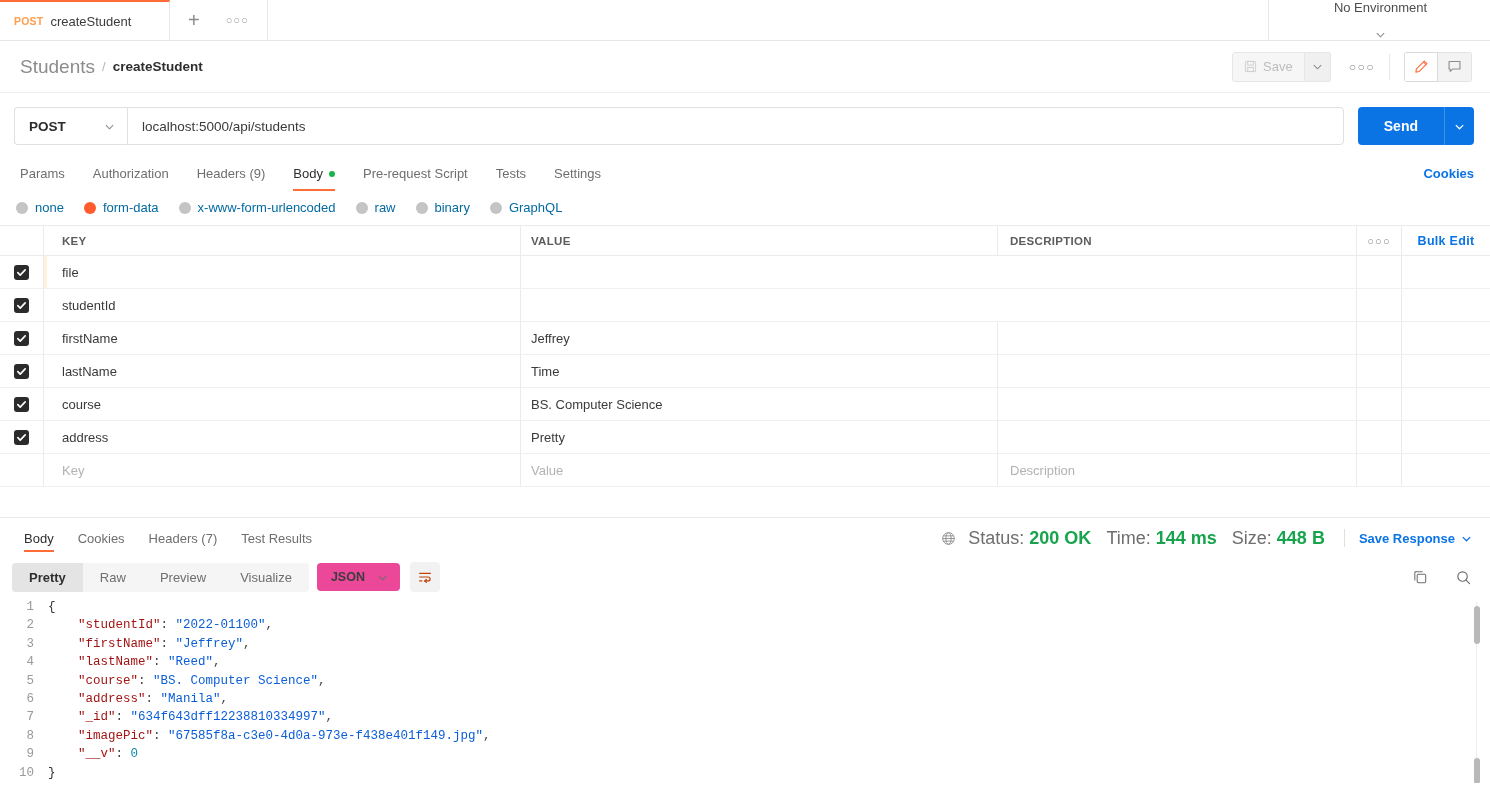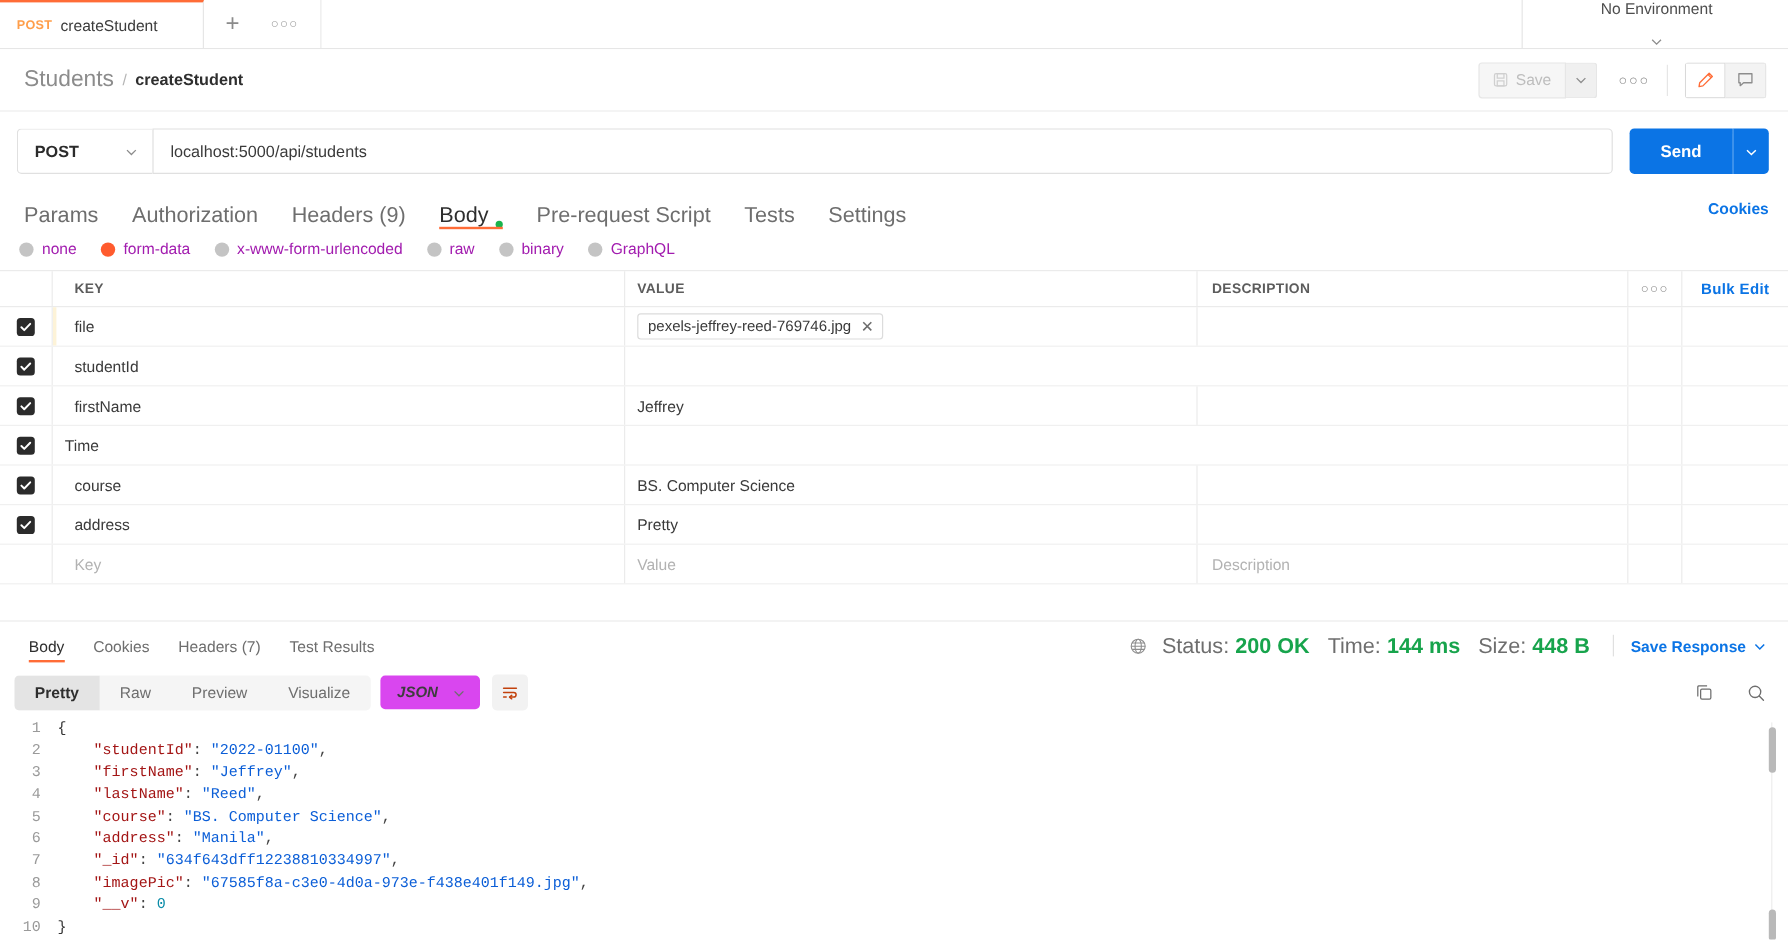--- a/index.html
+++ b/index.html
@@ -128,41 +128,41 @@
     border-left: 1px solid #3d92ec;
   }
 
   
   .reqtabs {
     display: flex; align-items: center;
     padding: 0 16px 0 20px;
     height: 33px;
   }
   .rtab {
-    display: flex; align-items: flex-end; gap: 6px;
-    font-size: 18px; color: #6e6e6e;
+    display: flex; align-items: center; gap: 6px;
+    font-size: 13px; color: #6e6e6e;
     margin-right: 28px; height: 33px;
     position: relative;
   }
   .rtab.active { color: #2e2e2e; }
   .rtab.active::after {
     content: ""; position: absolute; left: 0; right: 0; bottom: -1px;
     height: 2px; background: #ff6c37;
   }
   .grn-dot { width: 6px; height: 6px; border-radius: 50%; background: #19b34c; display: inline-block; }
   .reqtabs-spacer { flex: 1; }
   .cookies-link { color: #0b74e5; font-size: 13px; font-weight: 700; }
 
   
   .bodytypes {
     display: flex; align-items: center;
     padding: 10px 20px 10px 16px;
     gap: 0;
   }
-  .bt { display: flex; align-items: center; gap: 7px; margin-right: 20px; font-size: 13px; color: #a21caf; }
+  .bt { display: flex; align-items: center; gap: 7px; margin-right: 20px; font-size: 13px; color: #0369a1; }
   .radio { width: 12px; height: 12px; border-radius: 50%; background: #c4c4c4; }
   .radio.on { background: #ff5b2e; }
 
   
   .kvtable { border-top: 1px solid #ebebeb; }
   .kvhead {
     display: flex; align-items: center;
     height: 30px;
     border-bottom: 1px solid #ebebeb;
     font-size: 11.5px; font-weight: 700; color: #5c5c5c;
@@ -223,22 +223,22 @@
   .sep-v { width: 1px; height: 18px; background: #e0e0e0; margin: 0 14px 0 4px; }
   .saveresp { color: #0b74e5; font-size: 13px; font-weight: 700; display: flex; align-items: center; gap: 6px; }
 
   .fmtrow { display: flex; align-items: center; padding: 4px 18px 6px 12px; }
   .segctl { display: flex; background: #f5f5f5; border-radius: 4px; overflow: hidden; }
   .seg { padding: 7px 17px; font-size: 13px; color: #6e6e6e; }
   .seg.on { background: #e4e4e4; color: #2e2e2e; font-weight: 600; }
   .jsonsel {
     display: flex; align-items: center; gap: 12px;
     margin-left: 8px; padding: 7px 12px 7px 14px;
-    background: #d946ef; border-radius: 4px;
-    font-size: 12.5px; font-weight: 700; color: #3d3d3d; font-style: italic;
+    background: #ec4899; border-radius: 4px;
+    font-size: 12.5px; font-weight: 700; color: #3d3d3d;
   }
   .wrapbtn {
     margin-left: 10px; width: 30px; height: 30px;
     background: #f2f2f2; border-radius: 4px;
     display: flex; align-items: center; justify-content: center;
   }
   .fmt-spacer { flex: 1; }
   .tool-ic { margin-left: 26px; color: #6e6e6e; display: flex; align-items: center; }
 
   
@@ -412,26 +412,20 @@
 
   <div class="kvrow filerow">
     <div class="c-chk">
       <span class="chk">
         <svg width="11" height="11" viewBox="0 0 12 12">
             <path d="M2 6.2 L4.6 8.8 L10 3.2" fill="none" stroke="#fff" stroke-width="1.8" stroke-linecap="round" stroke-linejoin="round"></path>
           </svg>
       </span>
     </div>
     <div class="c-key">file</div>
-    <div class="c-val">
-      <span class="filechip">
-        <span>pexels-jeffrey-reed-769746.jpg</span>
-        <span class="x">✕</span>
-      </span>
-    </div>
     <div class="c-desc"></div>
     <div class="c-dots"></div>
     <div class="c-bulk"></div>
   </div>
 
   <div class="kvrow">
     <div class="c-chk">
       <span class="chk">
         <svg width="11" height="11" viewBox="0 0 12 12">
             <path d="M2 6.2 L4.6 8.8 L10 3.2" fill="none" stroke="#fff" stroke-width="1.8" stroke-linecap="round" stroke-linejoin="round"></path>
@@ -460,20 +454,21 @@
   </div>
 
   <div class="kvrow">
     <div class="c-chk">
       <span class="chk">
         <svg width="11" height="11" viewBox="0 0 12 12">
             <path d="M2 6.2 L4.6 8.8 L10 3.2" fill="none" stroke="#fff" stroke-width="1.8" stroke-linecap="round" stroke-linejoin="round"></path>
           </svg>
       </span>
     </div>
+    <div class="c-key">lastName</div>
     <div class="c-val">Time</div>
     <div class="c-desc"></div>
     <div class="c-dots"></div>
     <div class="c-bulk"></div>
   </div>
 
   <div class="kvrow">
     <div class="c-chk">
       <span class="chk">
         <svg width="11" height="11" viewBox="0 0 12 12">

